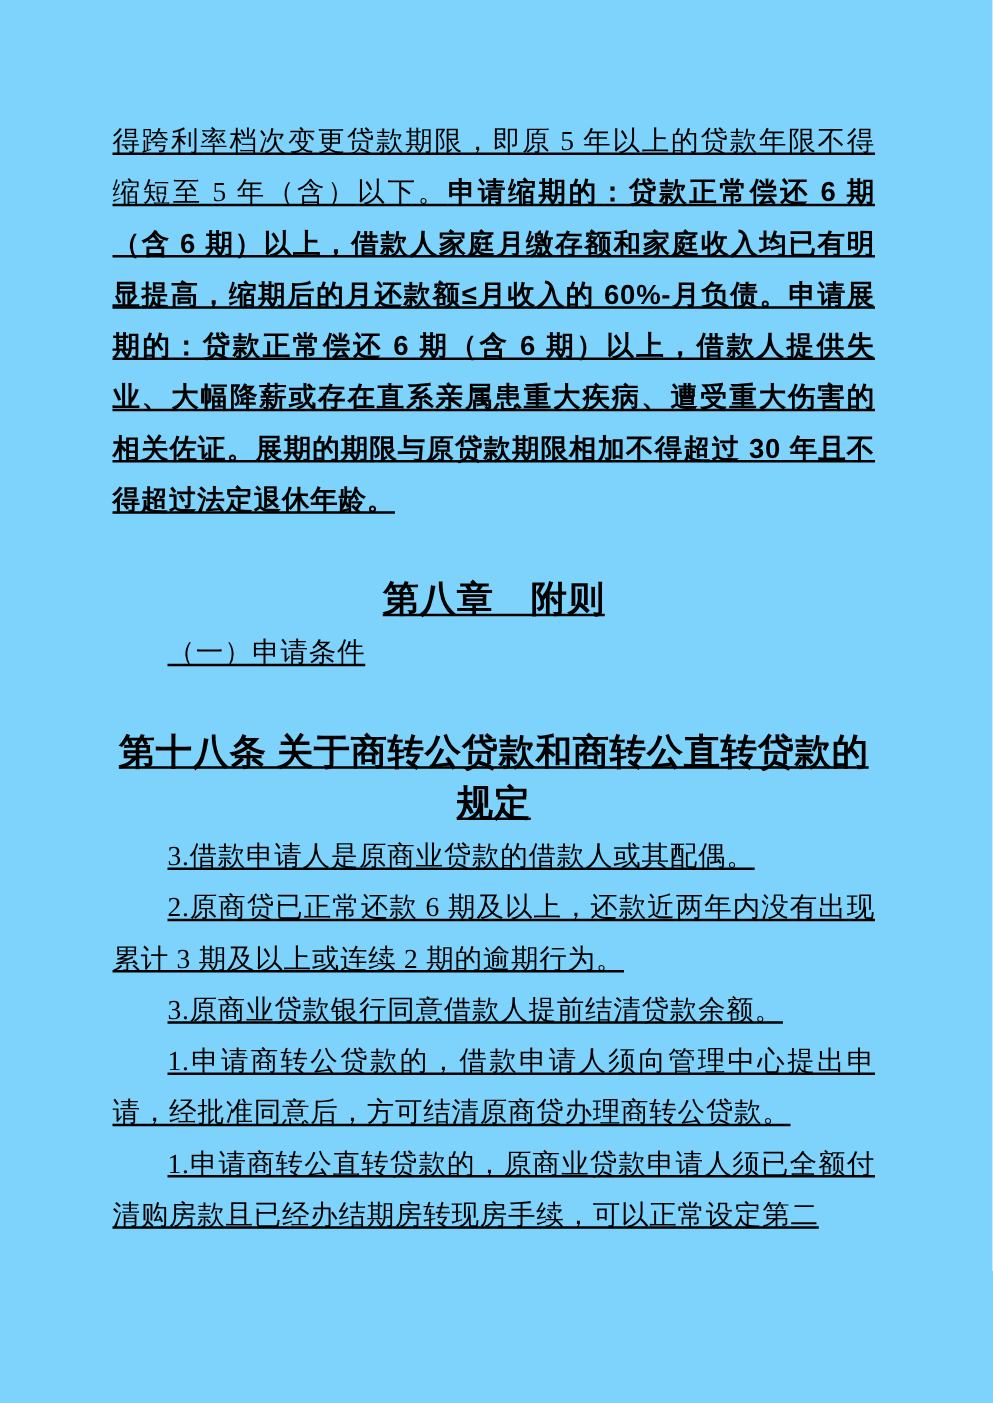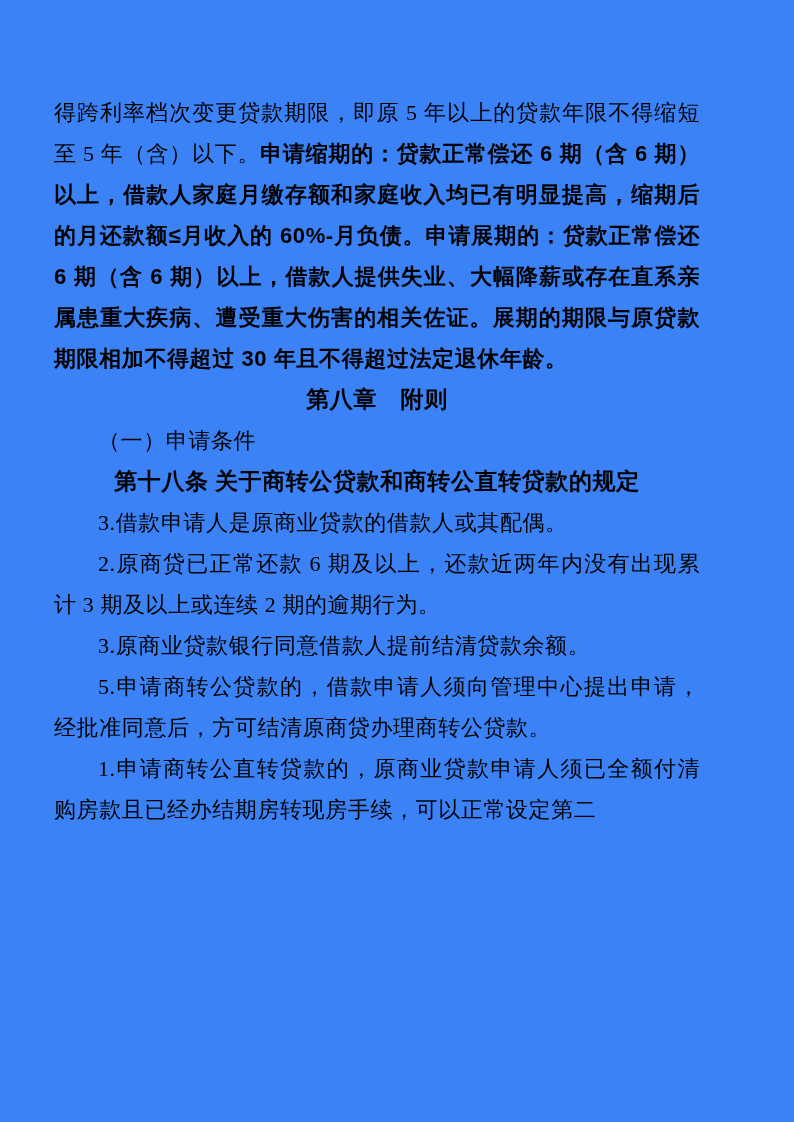--- a/index.html
+++ b/index.html
@@ -5,45 +5,47 @@
   html, body {
     margin: 0;
     padding: 0;
     background: #ffffff;
   }
   .page {
     position: relative;
     width: 794px;
     height: 1122px;
     margin: 0 auto;
-    background: #3b82f6;
+    background: #7dd3fc;
     color: #000000;
     box-sizing: border-box;
-    padding: 92px 94px 0 54px;
+    padding: 92px 94px 0 90px;
     overflow: hidden;
+    text-decoration: underline;
   }
   .para {
     margin: 0;
     font-size: 22px;
     line-height: 41px;
     text-align: justify;
     text-justify: inter-character;
     letter-spacing: 0.6px;
     word-break: break-all;
     font-family: "Liberation Serif", "DejaVu Serif", serif;
   }
   .para.indent {
     text-indent: 44px;
   }
   .para.heading {
     text-align: center;
     text-indent: 0;
     font-weight: 700;
-    font-size: 23px;
+    font-size: 29px;
     font-family: "Liberation Serif", "DejaVu Serif", serif;
+    margin-top: 40px;
   }
   .run.song {
     font-family: "Liberation Serif", "DejaVu Serif", serif;
     font-weight: 400;
   }
   .run.hei {
     font-family: "Liberation Sans", "DejaVu Sans", sans-serif;
     font-weight: 600;
   }
   .run.song-bold {
@@ -56,16 +58,16 @@
 
 <div class="page">
   <div id="doc-body">
       <p class="para body"><span class="run song">得跨利率档次变更贷款期限，即原 5 年以上的贷款年限不得缩短至 5 年（含）以下。</span><span class="run hei">申请缩期的：贷款正常偿还 6 期（含 6 期）以上，借款人家庭月缴存额和家庭收入均已有明显提高，缩期后的月还款额≤月收入的 60%-月负债。申请展期的：贷款正常偿还 6 期（含 6 期）以上，借款人提供失业、大幅降薪或存在直系亲属患重大疾病、遭受重大伤害的相关佐证。展期的期限与原贷款期限相加不得超过 30 年且不得超过法定退休年龄。</span></p>
       <p class="para heading"><span class="run song-bold">第八章　附则</span></p>
       <p class="para body indent"><span class="run song">（一）申请条件</span></p>
       <p class="para heading"><span class="run song-bold">第十八条 关于商转公贷款和商转公直转贷款的规定</span></p>
       <p class="para body indent"><span class="run song">3.借款申请人是原商业贷款的借款人或其配偶。</span></p>
       <p class="para body indent"><span class="run song">2.原商贷已正常还款 6 期及以上，还款近两年内没有出现累计 3 期及以上或连续 2 期的逾期行为。</span></p>
       <p class="para body indent"><span class="run song">3.原商业贷款银行同意借款人提前结清贷款余额。</span></p>
-      <p class="para body indent"><span class="run song">5.申请商转公贷款的，借款申请人须向管理中心提出申请，经批准同意后，方可结清原商贷办理商转公贷款。</span></p>
+      <p class="para body indent"><span class="run song">1.申请商转公贷款的，借款申请人须向管理中心提出申请，经批准同意后，方可结清原商贷办理商转公贷款。</span></p>
       <p class="para body indent"><span class="run song">1.申请商转公直转贷款的，原商业贷款申请人须已全额付清购房款且已经办结期房转现房手续，可以正常设定第二</span></p>
     </div>
 </div>
 
 </body></html>

